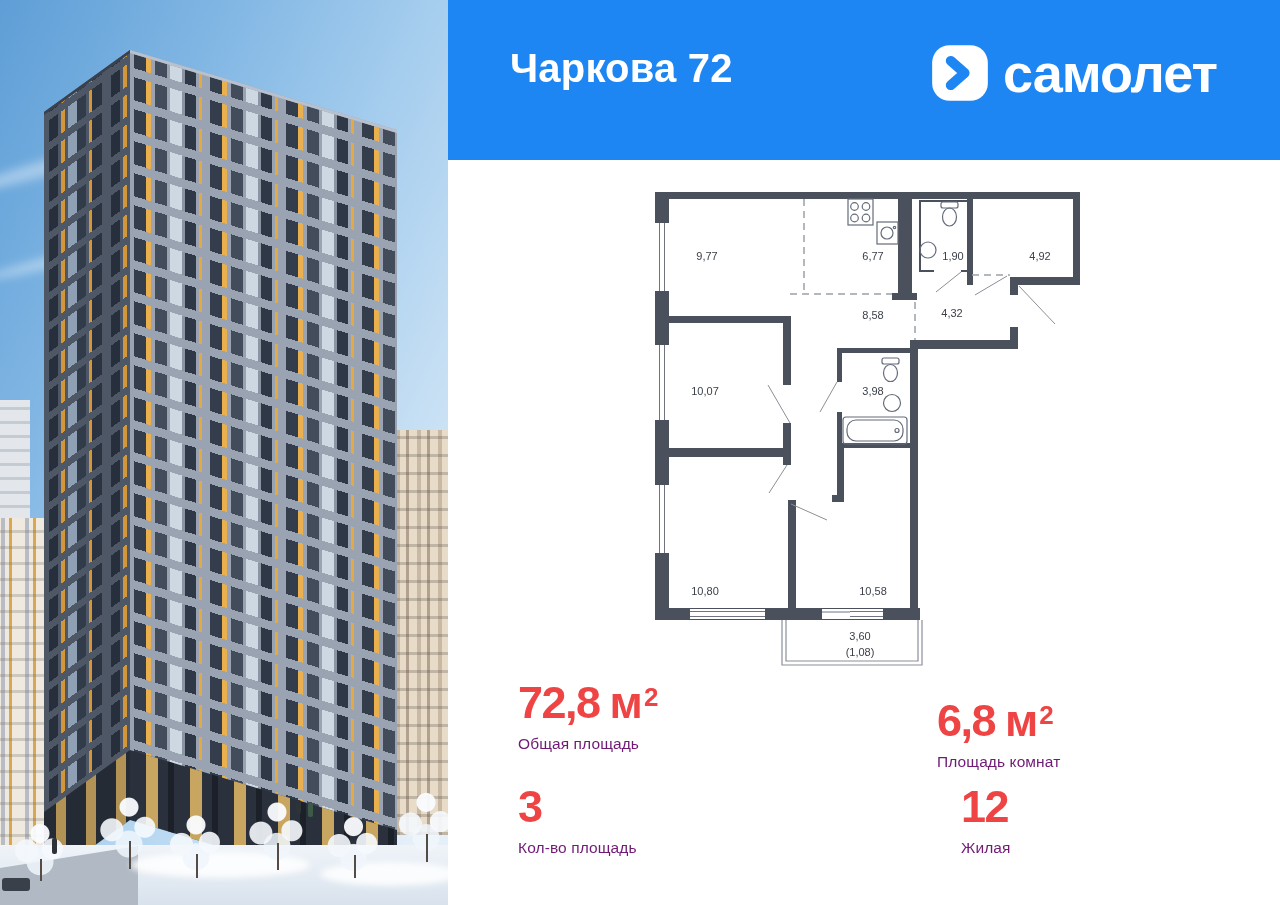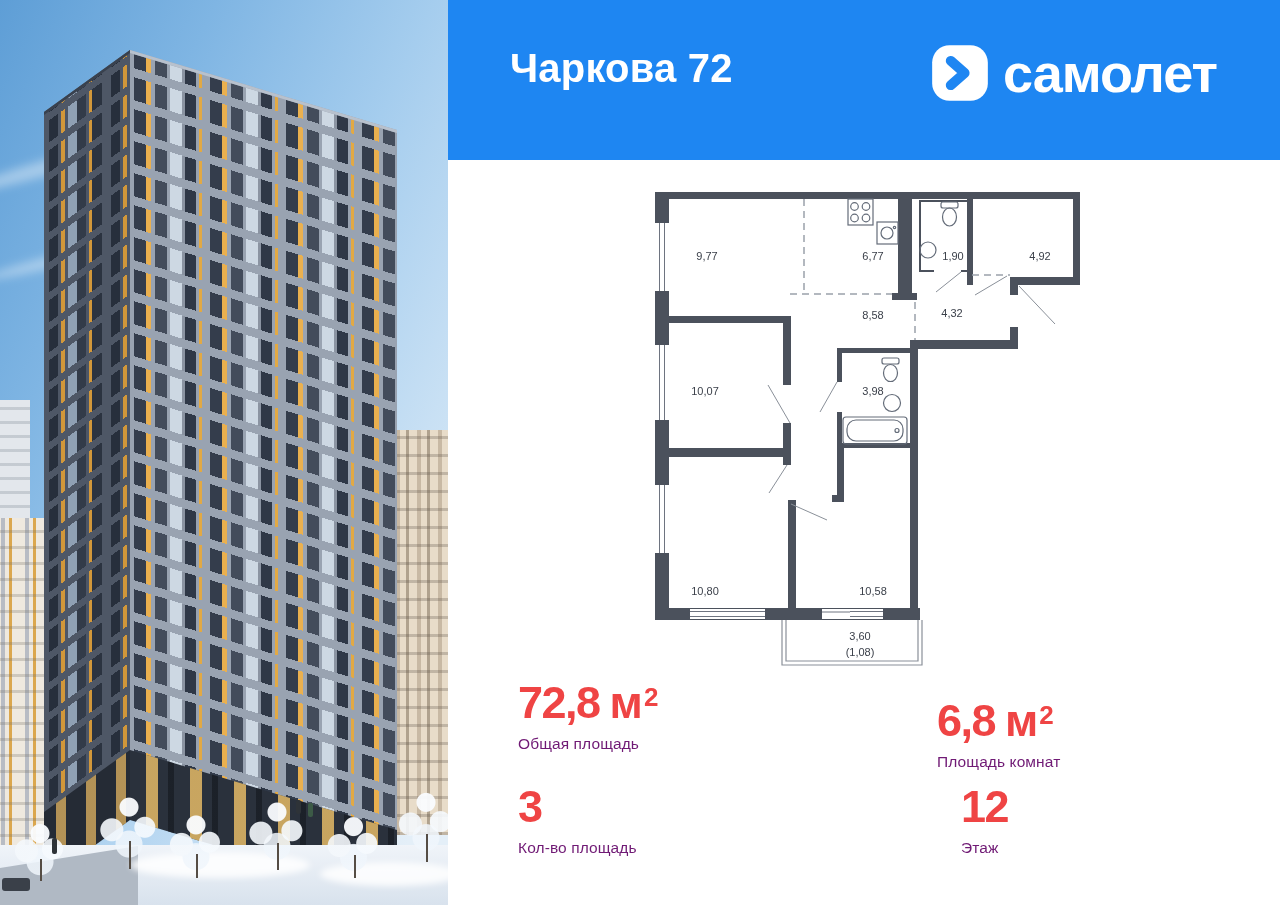--- a/index.html
+++ b/index.html
@@ -260,17 +260,17 @@
     <div class="stat s3">
       <div class="stat-value"><span>6,8</span><span class="stat-unit">м</span><sup class="stat-sup">2</sup></div>
       <div class="stat-label">Площадь комнат</div>
     </div>
     <div class="stat s4">
       <div class="stat-value"><span>3</span><span class="stat-unit"></span><sup class="stat-sup"></sup></div>
       <div class="stat-label">Кол-во площадь</div>
     </div>
     <div class="stat s6">
       <div class="stat-value"><span>12</span><span class="stat-unit"></span><sup class="stat-sup"></sup></div>
-      <div class="stat-label">Этаж</div>
+      <div class="stat-label">Жилая</div>
     </div>
 
   </div>
 </div>
 
 </body></html>

